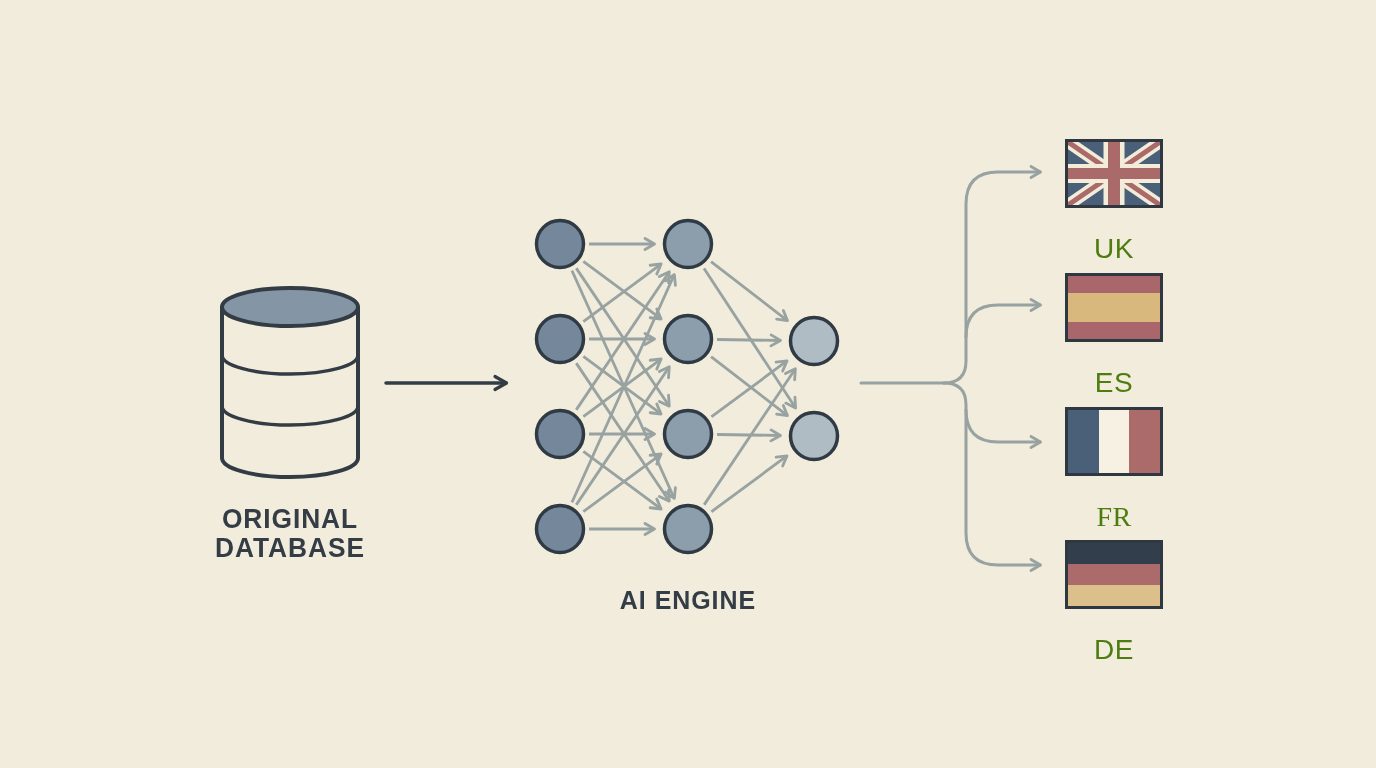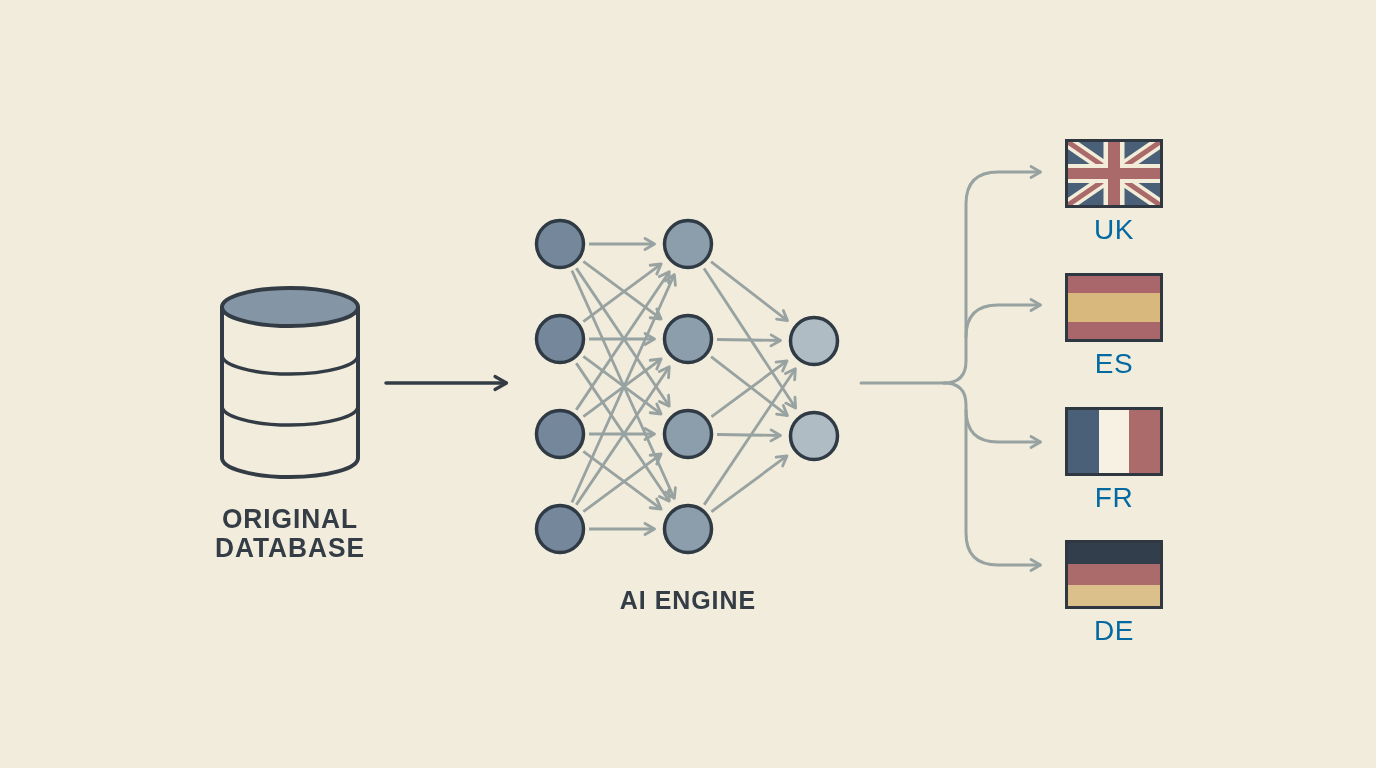--- a/index.html
+++ b/index.html
@@ -11,21 +11,21 @@
             letter-spacing:1px;line-height:29px;transform:scaleX(0.94);}
   .engine-label{left:578px;top:585px;width:220px;font-size:26px;font-weight:bold;
                 letter-spacing:1px;transform:scaleX(0.96);}
   .output{position:absolute;left:1065px;width:98px;display:flex;flex-direction:column;align-items:center;}
   .flag{width:98px;height:69px;box-sizing:border-box;border:3px solid #2f3840;display:flex;}
   .flag.rows{flex-direction:column;}
   .flag.cols{flex-direction:row;}
   .flag .s{flex:1;}
   .flag .s.wide{flex:1.8;}
   .flag svg{display:block;width:100%;height:100%;}
-  .output-code{margin-top:6px;font-size:28px;color:#0369a1;letter-spacing:0.5px;}
+  .output-code{margin-top:25px;font-size:28px;color:#4d7c0f;letter-spacing:0.5px;}
 </style>
 </head>
 <body>
 
 <div class="canvas">
 
   <svg class="diagram-svg" width="1376" height="768" viewBox="0 0 1376 768">
     <defs>
       <marker id="arrow-gray" viewBox="0 0 16 16" refX="12" refY="8" markerWidth="16" markerHeight="16" orient="auto" markerUnits="userSpaceOnUse">
         <path d="M3,2.5 L12.5,8 L3,13.5" fill="none" stroke-width="2.8" stroke-linecap="round" stroke-linejoin="round" stroke="#97a2a1"></path>
@@ -124,21 +124,21 @@
 
   <div class="output" style="top:273px;text-align:center;">
     <div class="flag rows" style="border-color: rgb(47, 56, 64);">
       <div class="s" style="background-color: rgb(169, 102, 107);"></div>
       <div class="s wide" style="background-color: rgb(216, 184, 124);"></div>
       <div class="s" style="background-color: rgb(169, 102, 107);"></div>
     </div>
     <div class="output-code">ES</div>
   </div>
 
-  <div class="output" style="top:407px;">
+  <div class="output" style="top:407px;font-family:Liberation Serif, serif;">
     <div class="flag cols" style="border-color: rgb(47, 56, 64);">
       <div class="s" style="background-color: rgb(74, 96, 120);"></div>
       <div class="s" style="background-color: rgb(246, 241, 226);"></div>
       <div class="s" style="background-color: rgb(170, 107, 106);"></div>
     </div>
     <div class="output-code">FR</div>
   </div>
 
   <div class="output" style="top:540px;">
     <div class="flag rows" style="border-color: rgb(47, 56, 64);">

